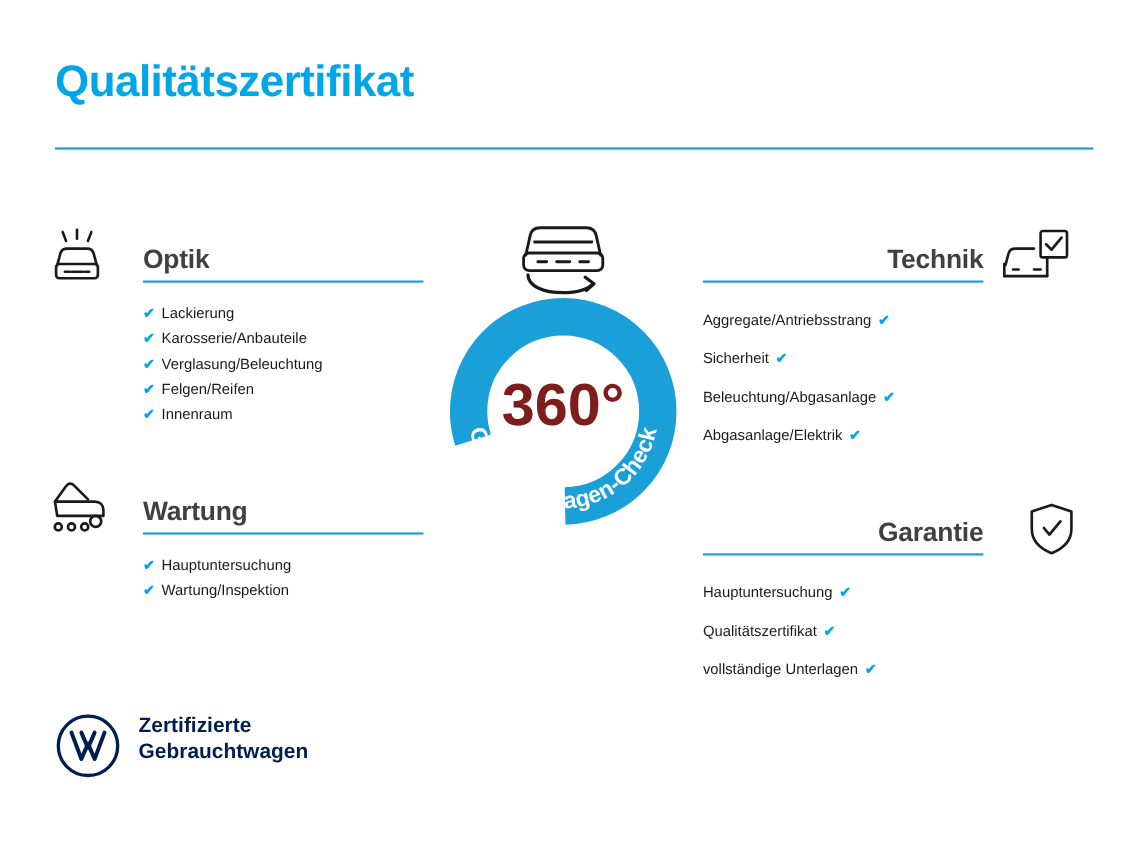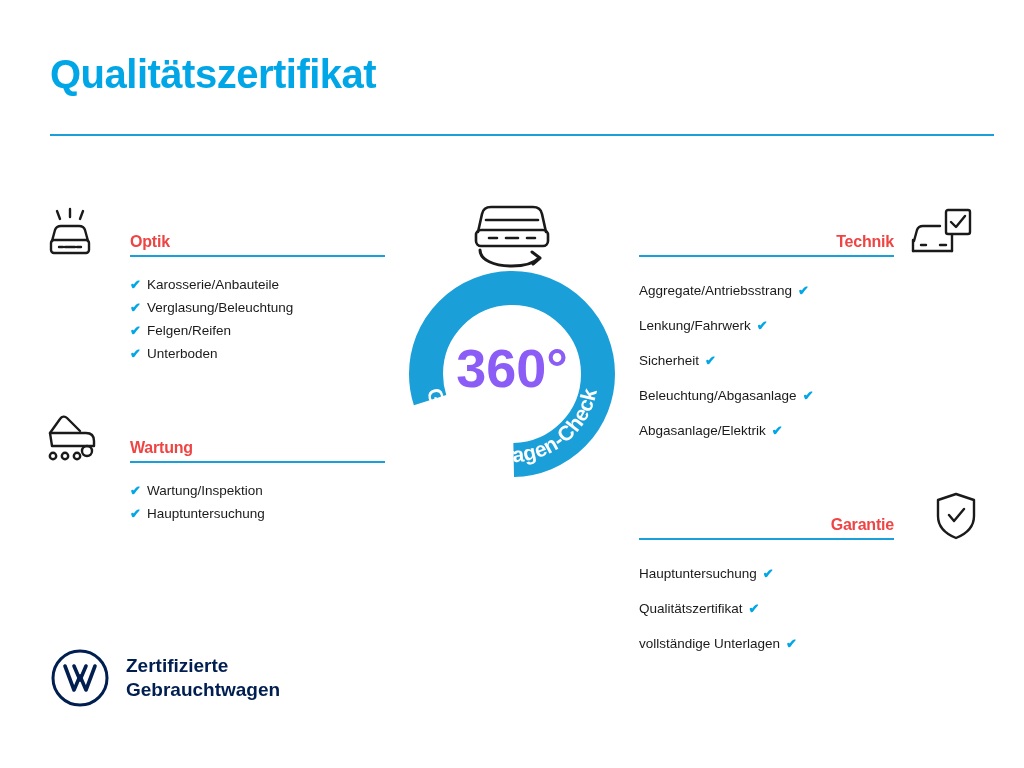--- a/index.html
+++ b/index.html
@@ -47,23 +47,23 @@
   .block { position: relative; }
   .block + .block { margin-top: 46px; }
 
   .block-head {
     position: relative;
     height: 62px;
   }
   .block-title {
     position: absolute;
     bottom: 16px;
-    font-size: 16px;
-    font-weight: bold;
-    color: #ef4444;
+    font-size: 24px;
+    font-weight: bold;
+    color: #404040;
     letter-spacing: -0.2px;
   }
   .col-left .block-title { left: 90px; }
   .col-right .block-title { right: 90px; }
 
   .head-rule {
     position: absolute;
     bottom: 10px;
     height: 2px;
     background: #1a9fd9;
@@ -112,35 +112,35 @@
     position: absolute;
     left: 10px; top: 60px;
     width: 260px; height: 230px;
   }
   .badge-text {
     position: absolute;
     left: 0; top: 0; width: 260px; height: 230px;
     display: flex; align-items: center; justify-content: center;
     font-size: 54px;
     font-weight: bold;
-    color: #8b5cf6;
+    color: #7f1d1d;
     padding-bottom: 6px;
   }
   .car-top {
     position: absolute;
     left: 84px; top: 0px;
     width: 112px; height: 74px;
   }
 
   
   .footer {
     position: absolute;
     left: 50px; bottom: 60px;
     display: flex;
-    align-items: center;
+    align-items: flex-start;
     gap: 16px;
     margin-top: 14px;
   }
   .vw-logo { width: 60px; height: 60px; }
   .footer-text {
     font-size: 19px;
     font-weight: bold;
     color: #001e50;
     line-height: 24px;
   }
@@ -164,24 +164,25 @@
               <path d="M6 34 L9 23 C10 20 12 19 15 19 L33 19 C36 19 38 20 39 23 L42 34"></path>
               <rect x="5" y="33" width="38" height="13" rx="3"></rect>
               <path d="M13 40 h4 M31 40 h4 M19 40 h10"></path>
             </g>
           </svg>
         </div>
         <div class="block-title">Optik</div>
         <div class="head-rule"></div>
       </div>
       <ul class="items">
+        <li><span class="check">✔</span><span>Lackierung</span></li>
         <li><span class="check">✔</span><span>Karosserie/Anbauteile</span></li>
         <li><span class="check">✔</span><span>Verglasung/Beleuchtung</span></li>
         <li><span class="check">✔</span><span>Felgen/Reifen</span></li>
-        <li><span class="check">✔</span><span>Unterboden</span></li>
+        <li><span class="check">✔</span><span>Innenraum</span></li>
       </ul>
     </div>
 
     <div class="block">
       <div class="block-head">
         <div class="icon-box">
           <svg width="70" height="52" viewBox="0 0 70 52">
             <g fill="none" stroke="#1a1a1a" stroke-width="2.4" stroke-linecap="round" stroke-linejoin="round">
               <path d="M4 20 L14 6 C16 3 19 3 21 5 L34 18"></path>
               <path d="M4 20 L40 20 C45 20 48 23 48 28 L48 33 L6 33 Z"></path>
@@ -189,22 +190,22 @@
               <circle cx="7" cy="43" r="3.2"></circle>
               <circle cx="19" cy="43" r="3.2"></circle>
               <circle cx="31" cy="43" r="3.2"></circle>
             </g>
           </svg>
         </div>
         <div class="block-title">Wartung</div>
         <div class="head-rule"></div>
       </div>
       <ul class="items">
+        <li><span class="check">✔</span><span>Hauptuntersuchung</span></li>
         <li><span class="check">✔</span><span>Wartung/Inspektion</span></li>
-        <li><span class="check">✔</span><span>Hauptuntersuchung</span></li>
       </ul>
     </div>
 
   </div>
 
   <div class="col-right">
 
     <div class="block">
       <div class="block-head">
         <div class="icon-box">
@@ -217,21 +218,20 @@
               <rect x="38" y="3" width="24" height="24" rx="2"></rect>
               <path d="M43 15 L48 20 L57 9"></path>
             </g>
           </svg>
         </div>
         <div class="block-title">Technik</div>
         <div class="head-rule"></div>
       </div>
       <ul class="items">
         <li><span>Aggregate/Antriebsstrang</span><span class="check">✔</span></li>
-        <li><span>Lenkung/Fahrwerk</span><span class="check">✔</span></li>
         <li><span>Sicherheit</span><span class="check">✔</span></li>
         <li><span>Beleuchtung/Abgasanlage</span><span class="check">✔</span></li>
         <li><span>Abgasanlage/Elektrik</span><span class="check">✔</span></li>
       </ul>
     </div>
 
     <div class="block">
       <div class="block-head">
         <div class="icon-box">
           <svg width="70" height="52" viewBox="0 0 70 52">

